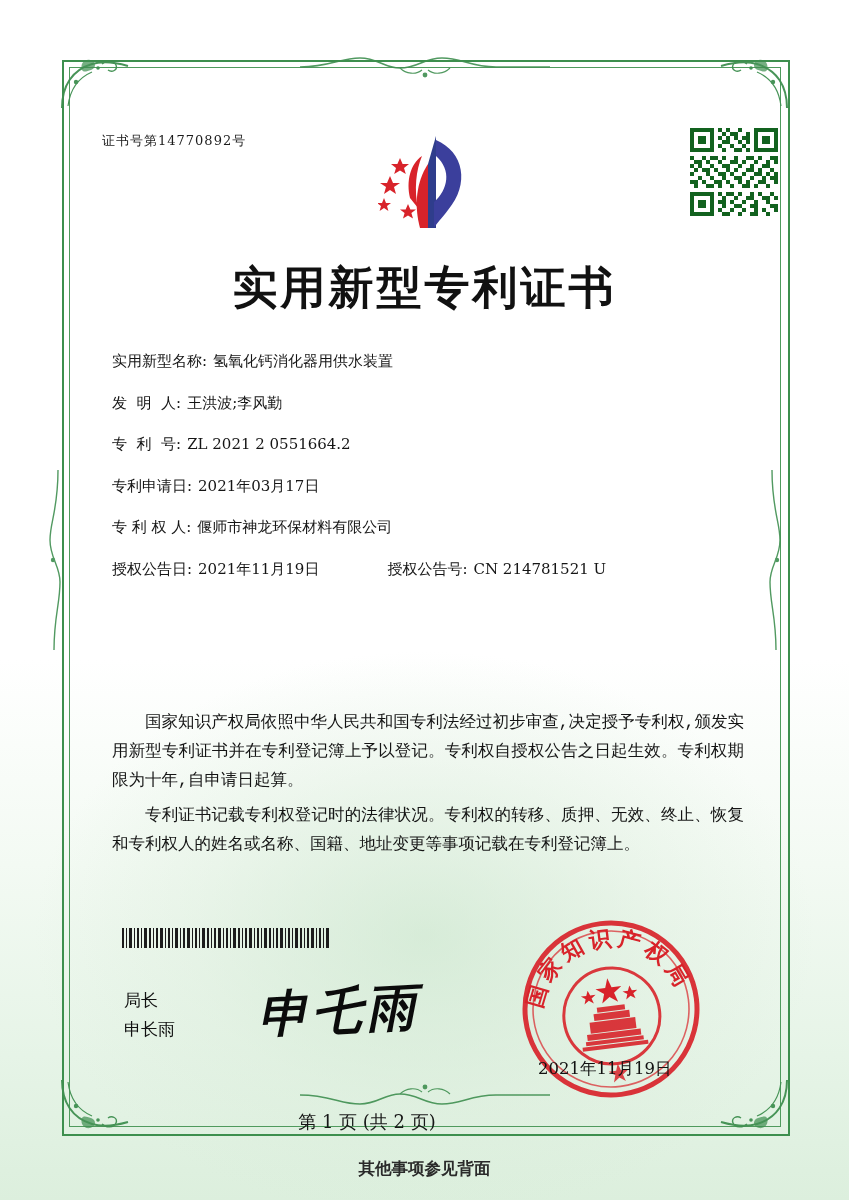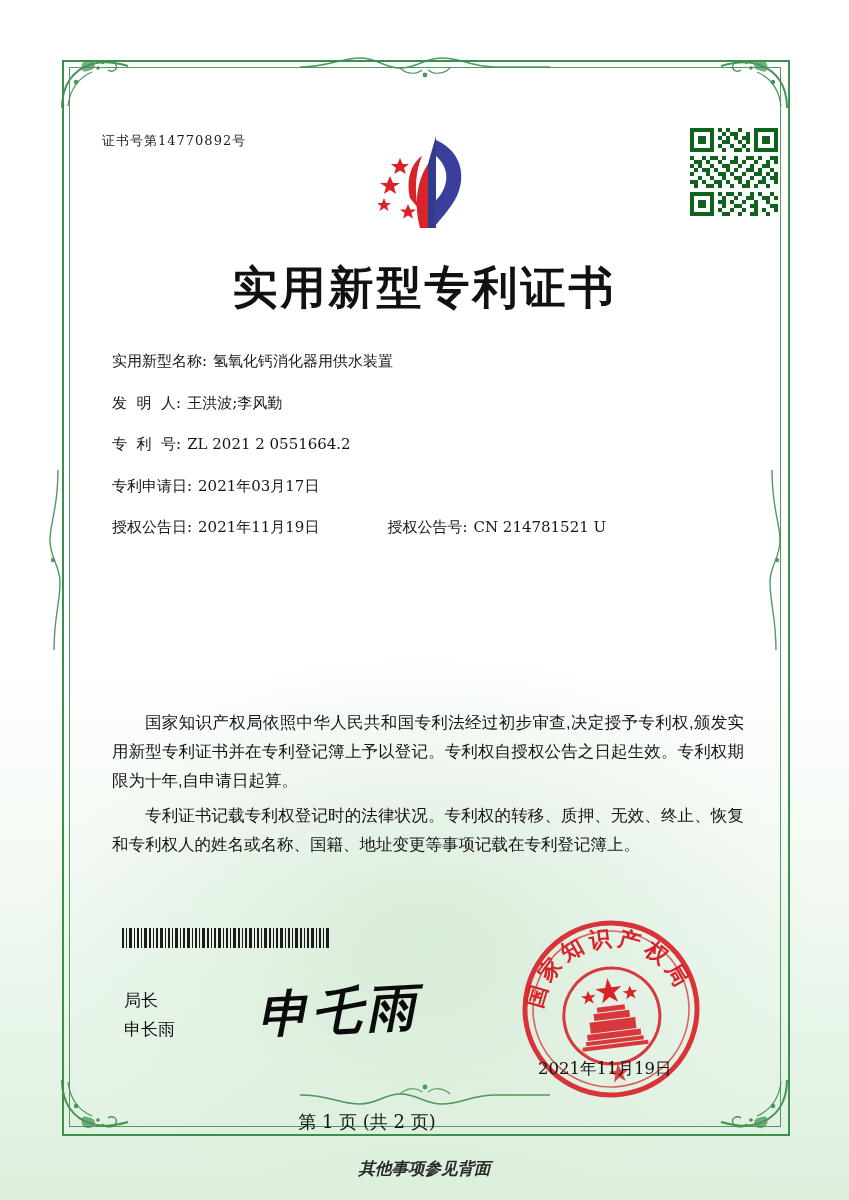--- a/index.html
+++ b/index.html
@@ -123,21 +123,21 @@
     margin-left: 68px;
     display: flex;
     align-items: baseline;
   }
 
   
   .body-text {
     position: absolute;
     left: 112px; top: 708px;
     width: 632px;
-    font-family: Liberation Sans, sans-serif;
+    font-family: Liberation Mono, monospace;
     font-size: 16.5px;
     line-height: 29px;
     color: #141414;
     text-align: justify;
   }
   .body-text p { margin: 0 0 6px 0; text-indent: 33px; }
 
   
   .barcode {
     position: absolute;
@@ -198,21 +198,20 @@
   }
   .back-note {
     position: absolute;
     left: 0; top: 1158px;
     width: 849px;
     text-align: center;
     font-family: "DejaVu Serif", serif;
     font-weight: bold;
     font-size: 16.5px;
     color: #2a2a2a;
-    font-style: italic;
   }
 </style>
 </head>
 <body>
 
 <div class="certificate">
 
   <div class="border-outer"></div>
   <div class="border-inner"></div>
 
@@ -467,20 +466,24 @@
     <div class="row">
       <span class="lbl">专  利  号:</span>
       <span class="val">ZL 2021 2 0551664.2</span>
     </div>
 
     <div class="row">
       <span class="lbl">专利申请日:</span>
       <span class="val">2021年03月17日</span>
     </div>
 
+    <div class="row">
+      <span class="lbl">专 利 权 人:</span>
+      <span class="val">偃师市神龙环保材料有限公司</span>
+    </div>
 
 
     <div class="row two">
       <span class="lbl">授权公告日:</span>
       <span class="val">2021年11月19日</span>
       <span class="seg2">
         <span class="lbl">授权公告号:</span>
         <span class="val">CN 214781521 U</span>
       </span>
     </div>

